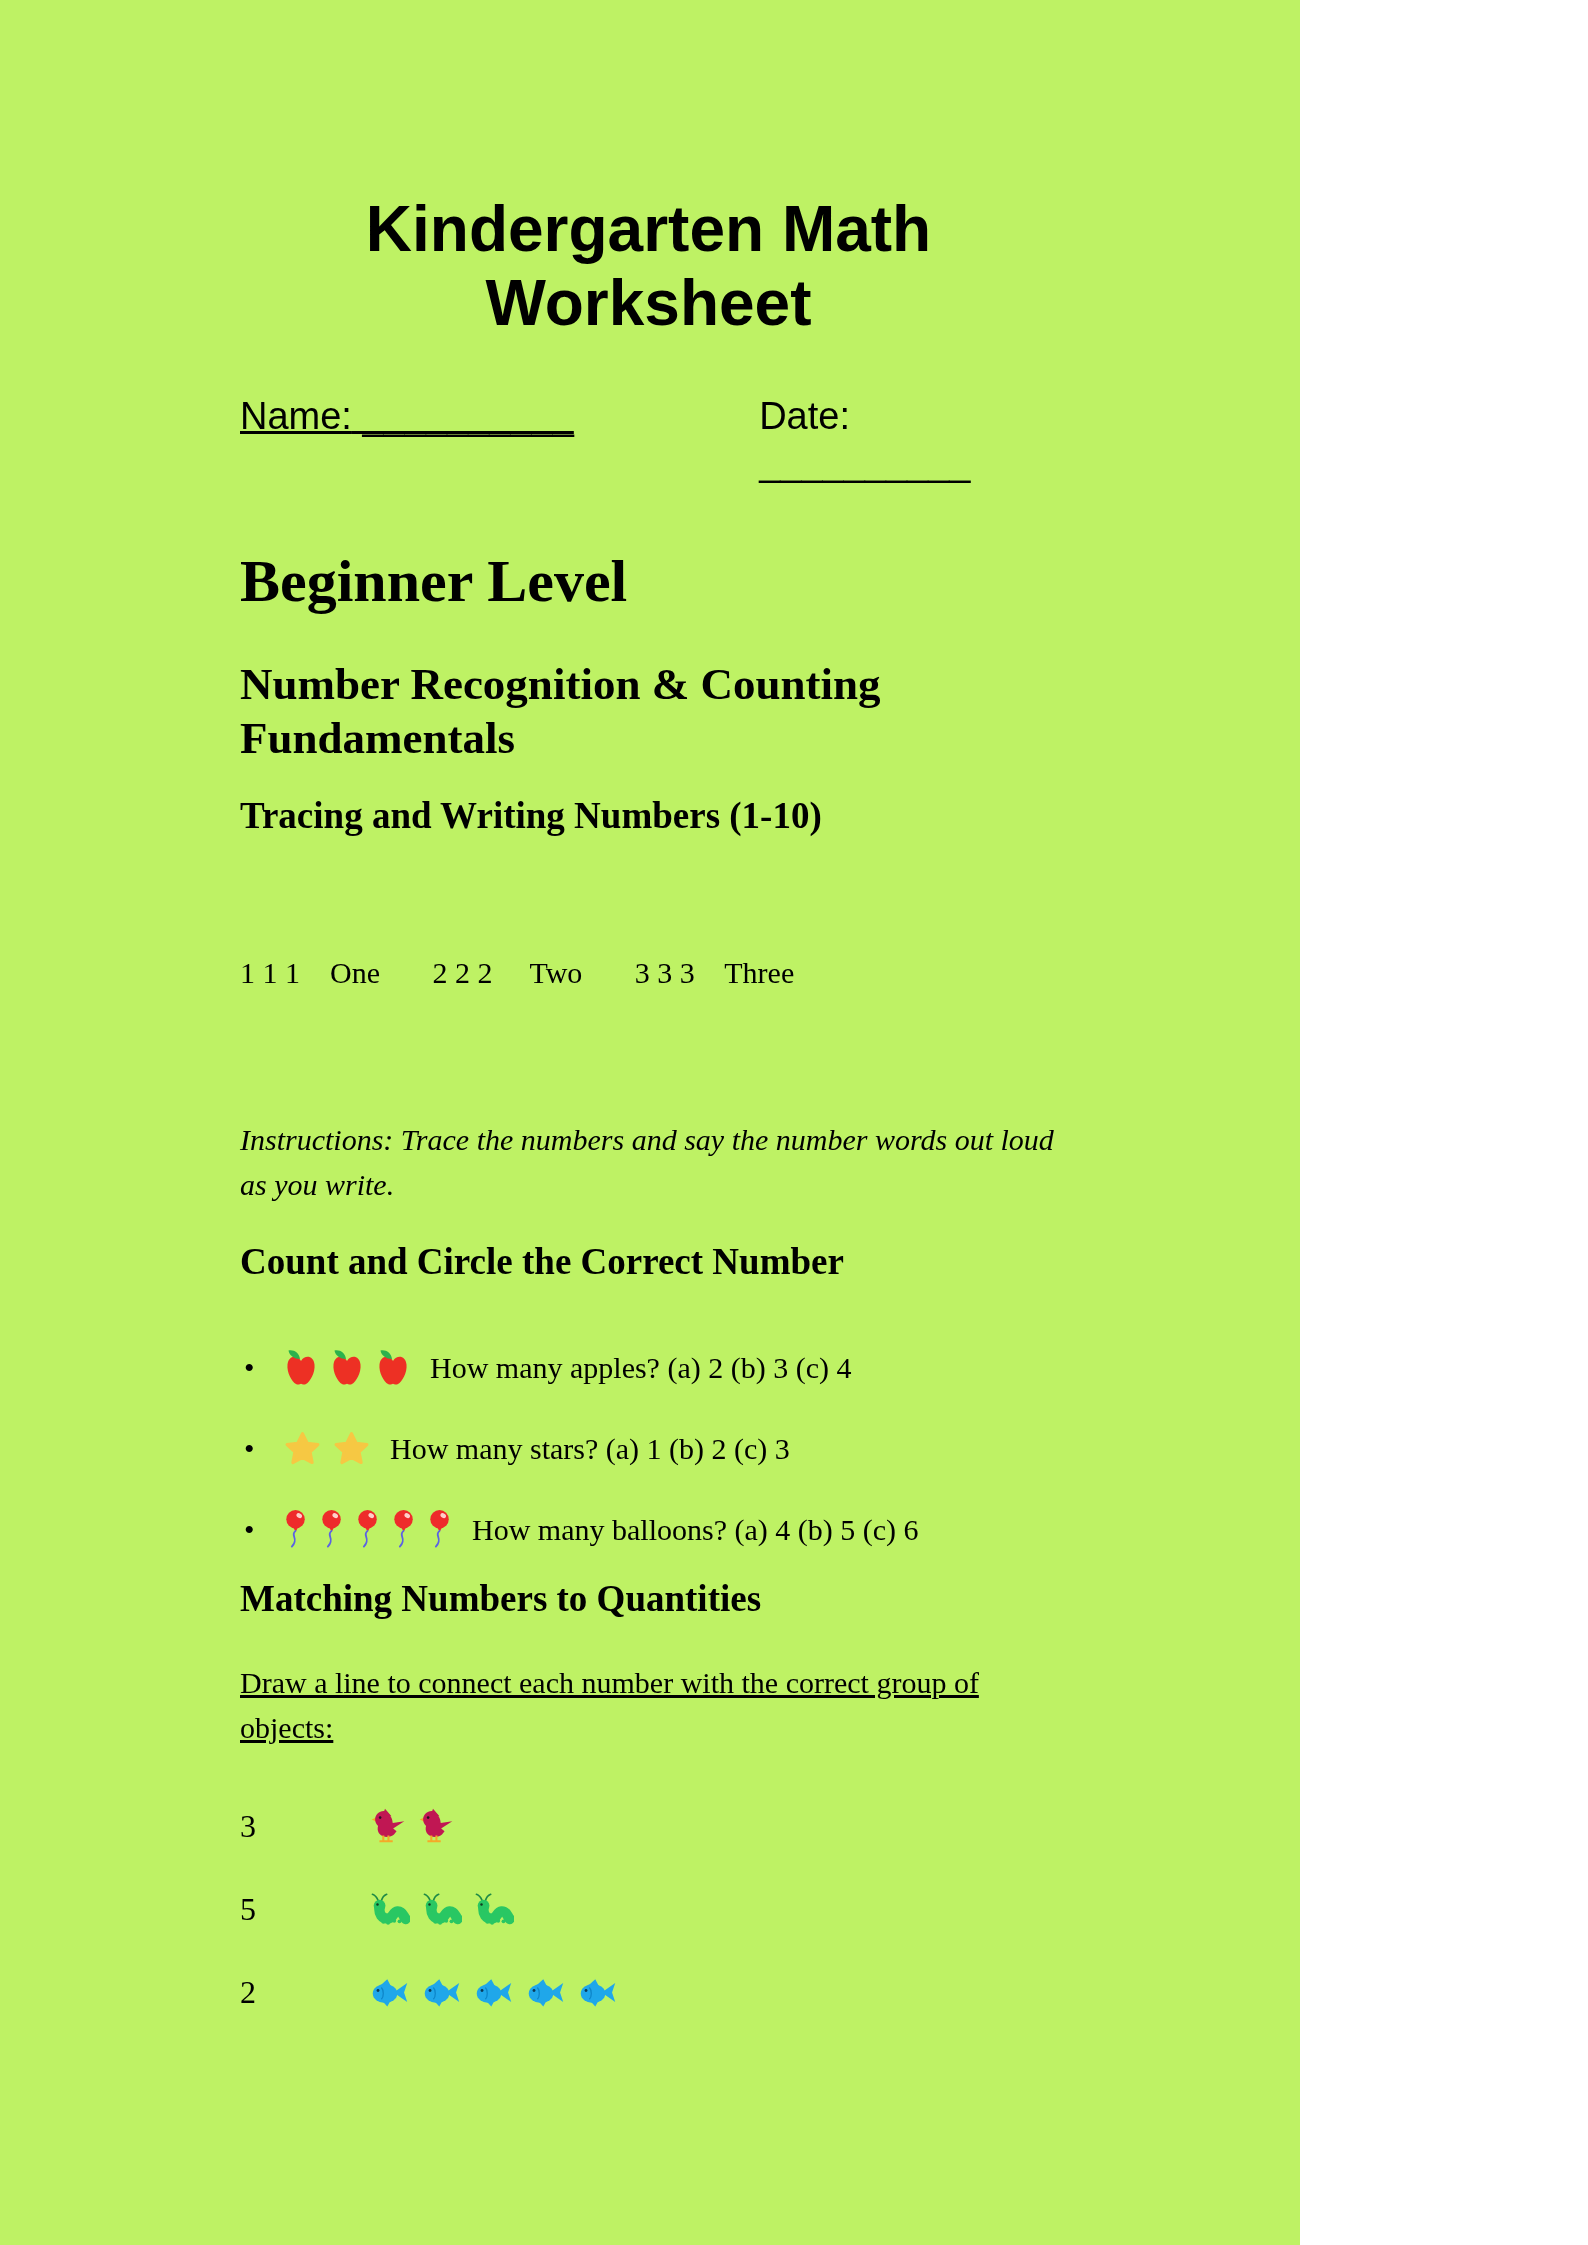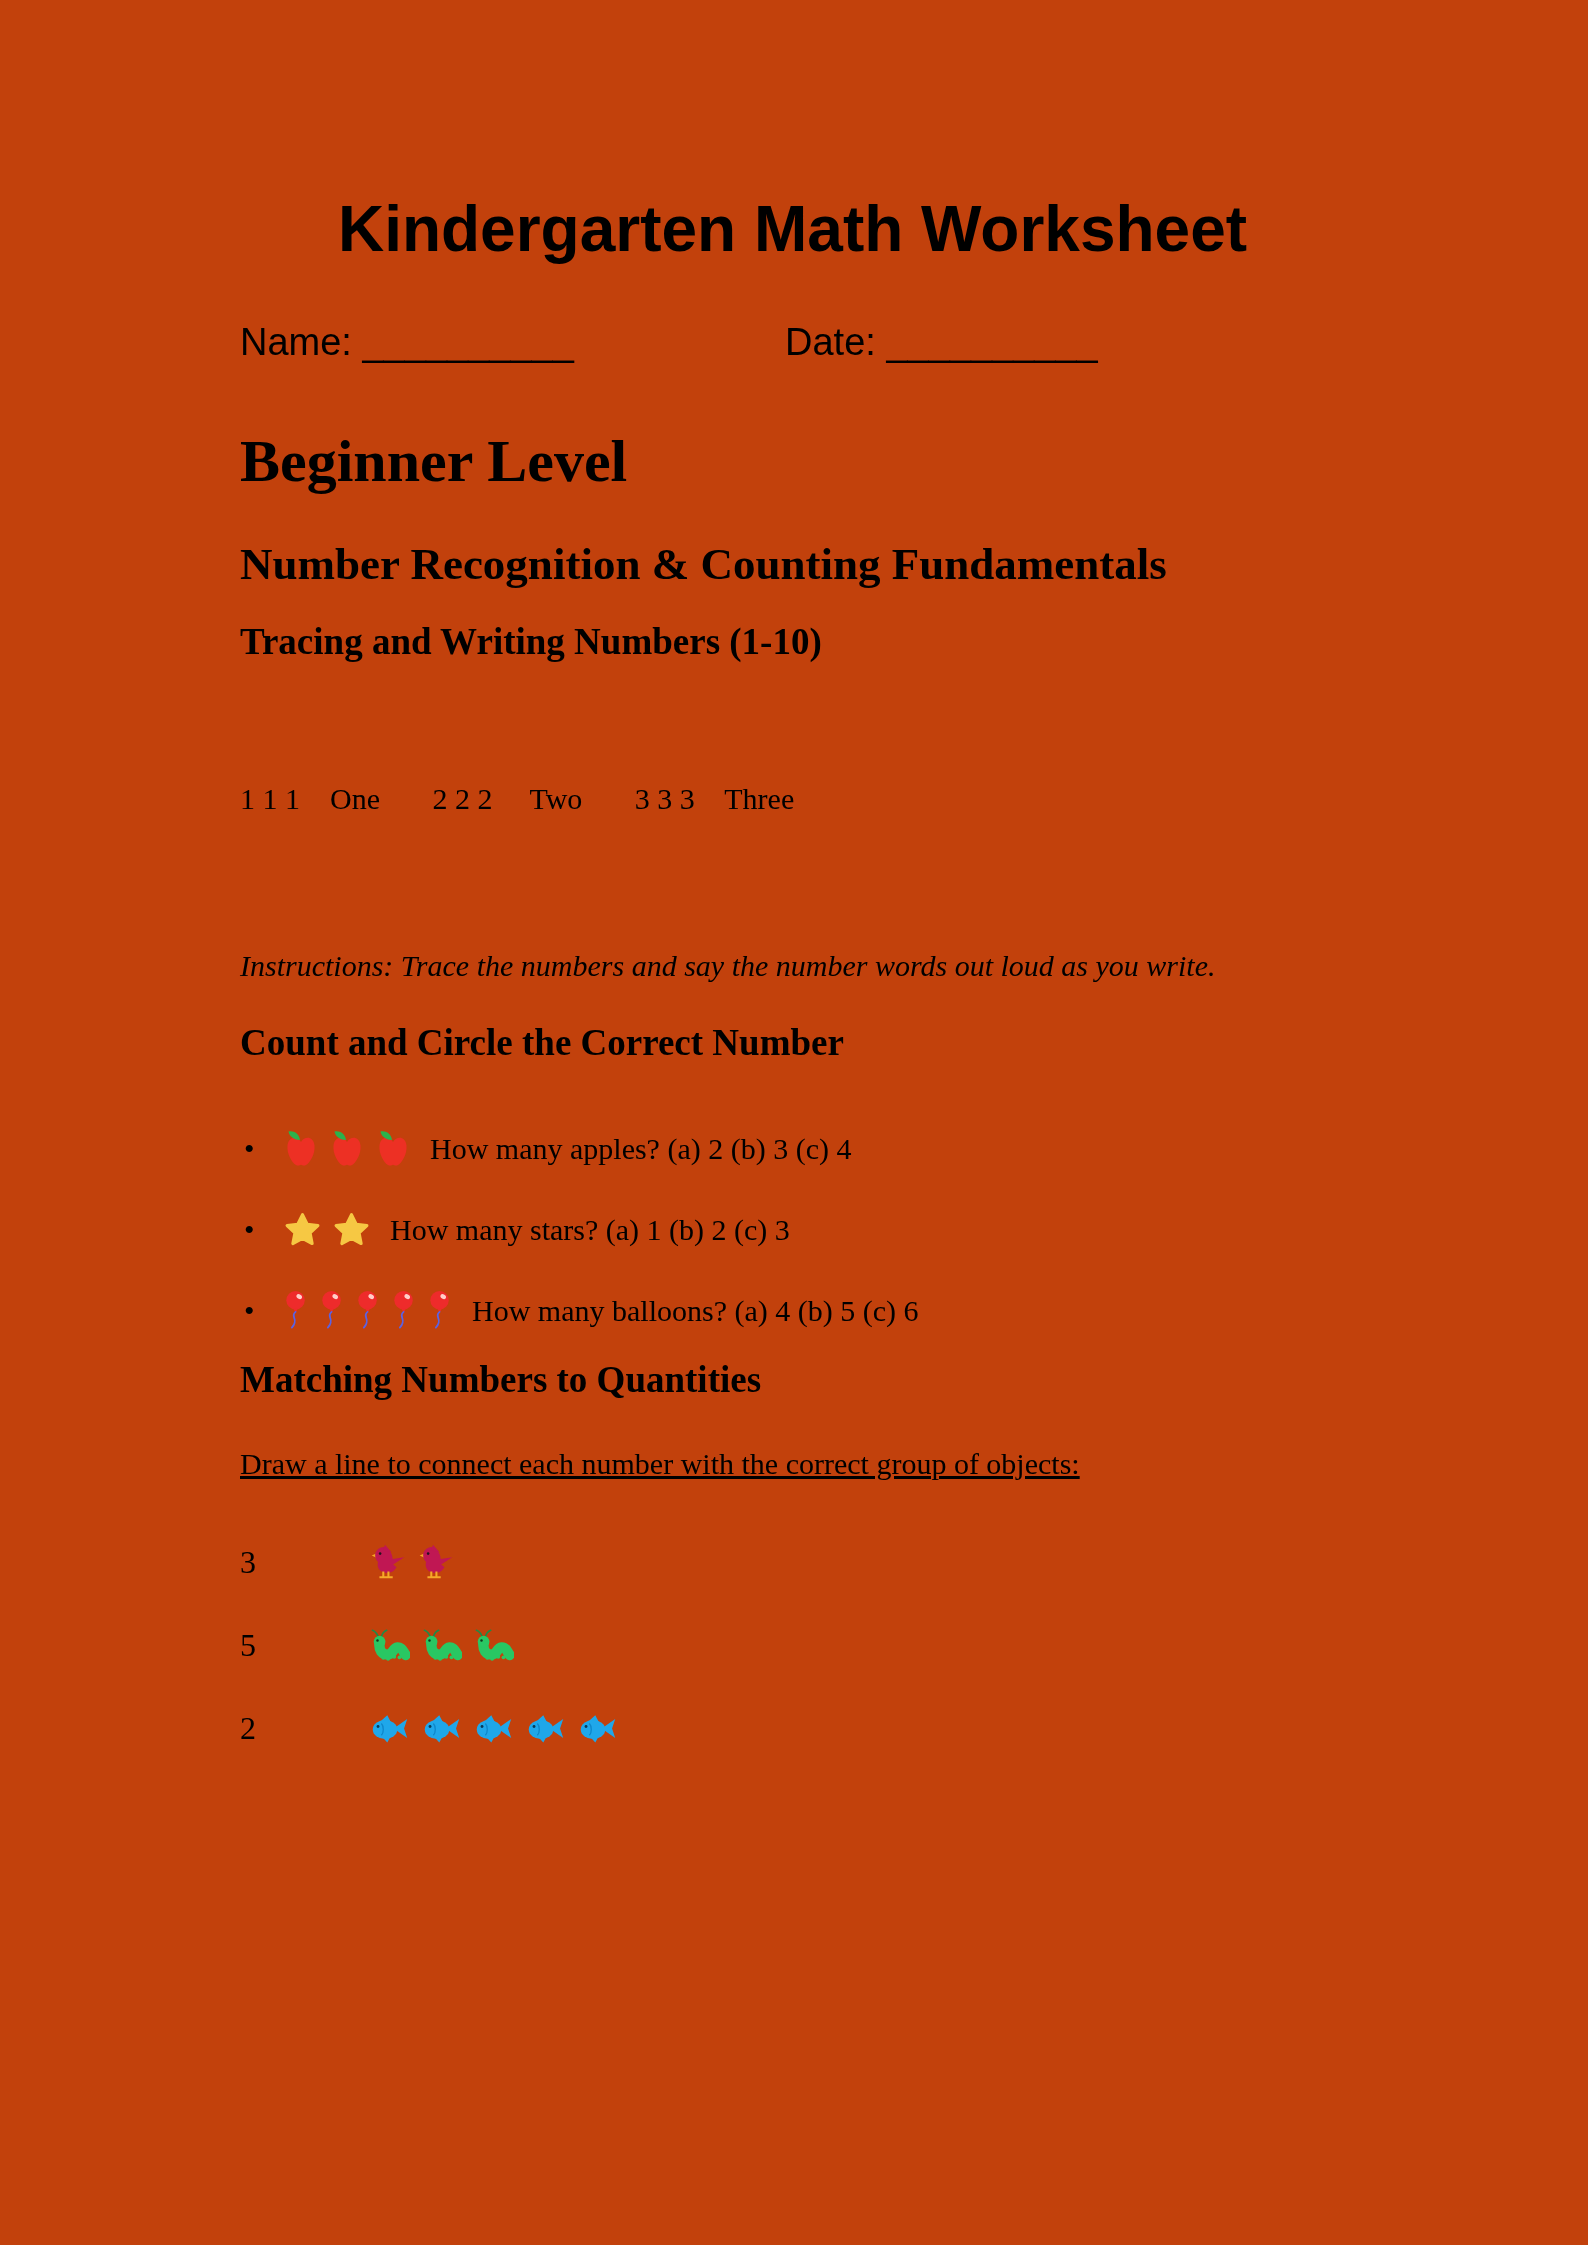--- a/index.html
+++ b/index.html
@@ -1,35 +1,35 @@
 <!DOCTYPE html>
 <html><head>
 <meta charset="utf-8">
 <style>
   * { margin:0; padding:0; box-sizing:border-box; }
   html,body { background:#ffffff; }
   .page {
     position:relative;
-    width:1588px; height:2245px;
-    background:#c2410c;
+    width:1300px; height:2245px;
+    background:#bef264;
     color:#000;
     padding:0 243px 0 240px;
     overflow:hidden;
     font-family:"Liberation Serif", serif;
   }
   
   .doc-title {
     margin-top:192px;
     text-align:center;
     font-family:"Liberation Sans", sans-serif;
     font-weight:700;
     font-size:64px; line-height:74px;
   }
   .name-date { margin-top:53px; display:flex; font-family:"Liberation Sans", sans-serif; font-size:38px; line-height:46px; }
-  .name-field { width:545px; }
+  .name-field { width:545px;text-decoration:underline; }
   .blank { letter-spacing:0; }
   
   .h-level   { margin-top:61px; font-weight:700; font-size:60px; line-height:70px; }
   .h-topic   { margin-top:41px; font-weight:700; font-size:45px; line-height:54px; }
   .h-sub     { font-weight:700; font-size:37px; line-height:44px; }
   .h-tracing { margin-top:29px; }
   .h-count   { margin-top:33px; }
   .h-match   { margin-top:25px; }
   .body-text { font-size:30px; line-height:45px; }
   .intro-para { margin-top:37px; }

